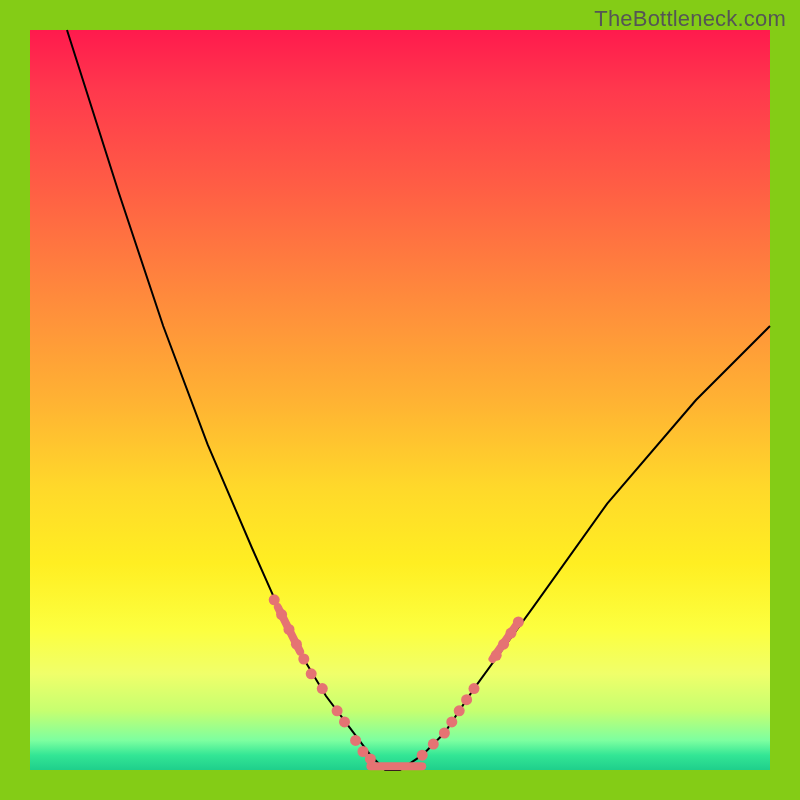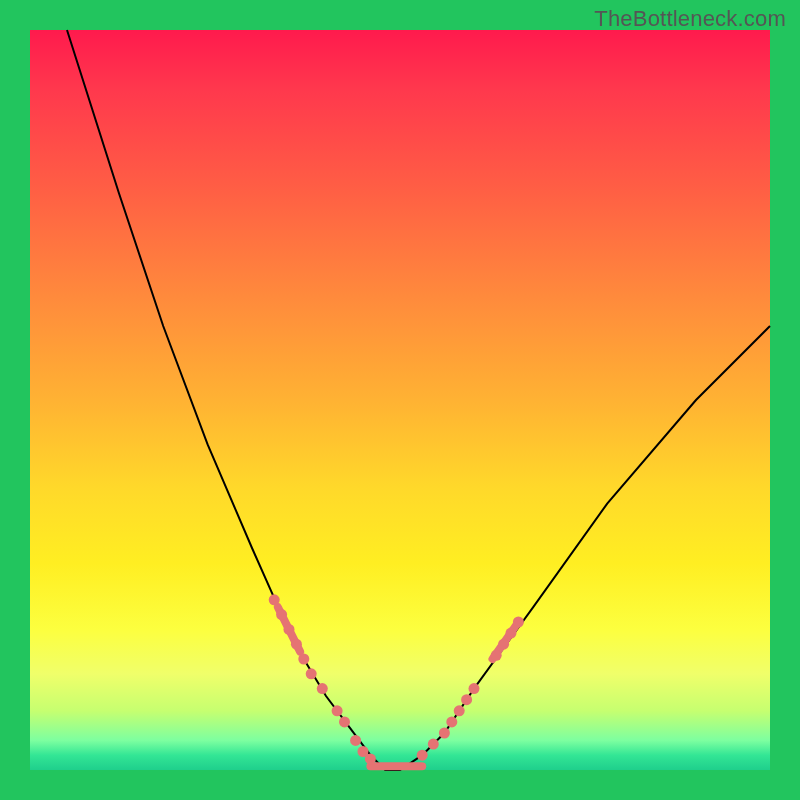--- a/index.html
+++ b/index.html
@@ -7,21 +7,21 @@
     padding: 0;
     width: 800px;
     height: 800px;
     overflow: hidden;
     font-family: Arial, Helvetica, sans-serif;
   }
   .canvas {
     position: relative;
     width: 800px;
     height: 800px;
-    background: #22c55e;
+    background: #84cc16;
   }
   .plot-area {
     position: absolute;
     left: 30px;
     top: 30px;
     width: 740px;
     height: 740px;
     
     background: linear-gradient(
       to bottom,

